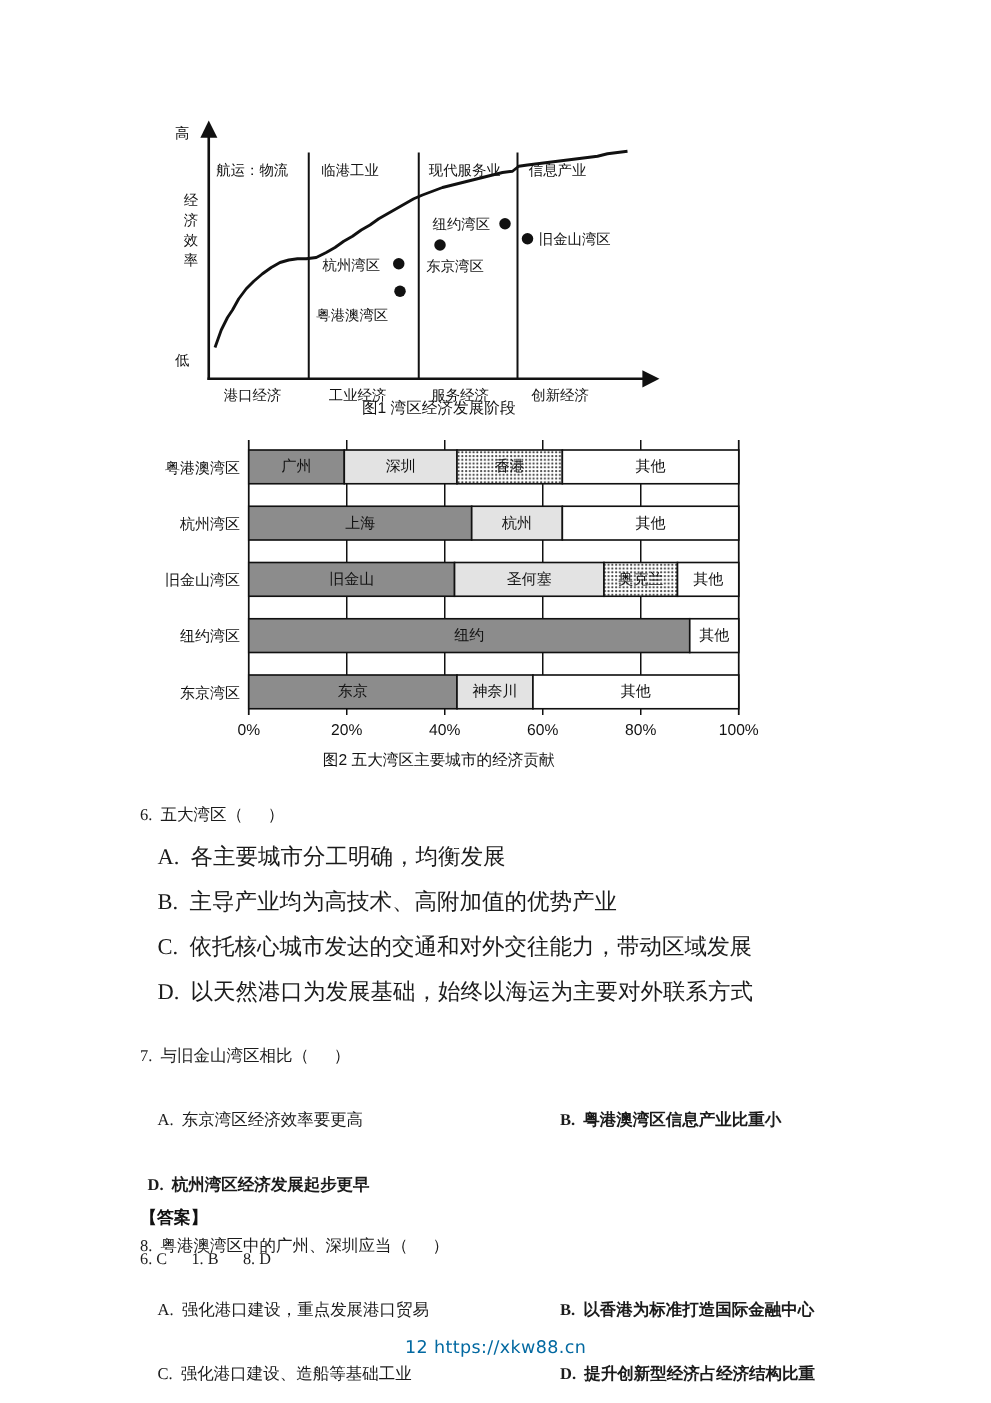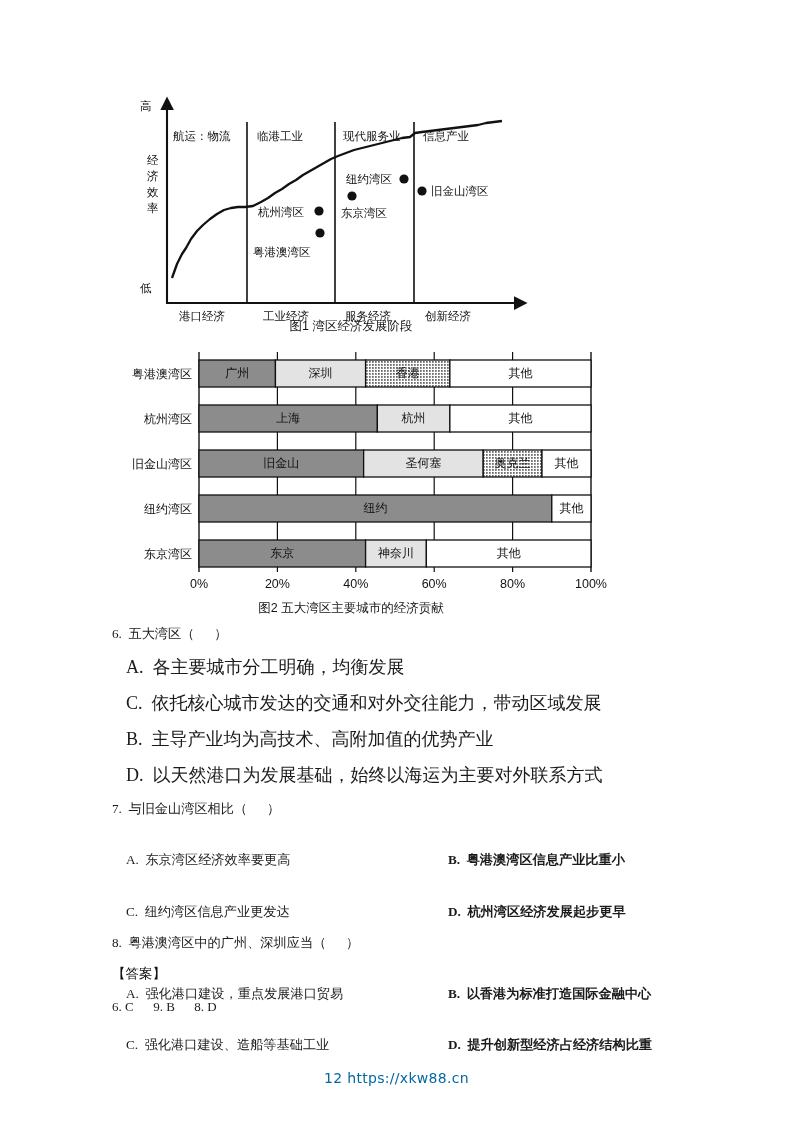--- a/index.html
+++ b/index.html
@@ -82,21 +82,21 @@
   #questions {
     position: absolute;
     left: 112px;
     top: 618px;
     width: 600px;
     font-size: 13.5px;
     line-height: 1.0;
     color: #1b1b1b;
   }
   .q-stem {
-    margin: 0 0 0 0;
+    margin: 18px 0 0 0;
     padding: 9px 0 9px 0;
     font-size: 13.2px;
     white-space: pre;
   }
   .q-opt-full {
     padding: 9px 0 9px 14px;
     font-size: 18px;
     white-space: pre;
   }
   .q-opt-row {
@@ -112,21 +112,21 @@
   .q-opt-row > .half.right { width: 270px; padding-left: 6px;  box-sizing: border-box; font-weight: bold; }
 
   #answer-block {
     position: absolute;
     left: 112px;
     top: 965px;
     width: 600px;
   }
   #answer-heading {
     font-size: 13.5px;
-    font-weight: normal;
+    font-weight: bold;
     color: #111;
     padding-bottom: 16px;
   }
   #answer-line {
     font-size: 13px;
     color: #1b1b1b;
     white-space: pre;
   }
 
   
@@ -267,41 +267,40 @@
         <text x="471" y="236" class="f2-tick">100%</text>
       </g>
   </svg>
 </div>
 
 <div id="fig2-caption">图2 五大湾区主要城市的经济贡献</div>
 
 <div id="questions">
     <div class="q-stem">6.  五大湾区（      ）</div>
     <div class="q-opt-full">A.  各主要城市分工明确，均衡发展</div>
+    <div class="q-opt-full">B.  主导产业均为高技术、高附加值的优势产业</div>
     <div class="q-opt-full">C.  依托核心城市发达的交通和对外交往能力，带动区域发展</div>
-    <div class="q-opt-full">B.  主导产业均为高技术、高附加值的优势产业</div>
     <div class="q-opt-full">D.  以天然港口为发展基础，始终以海运为主要对外联系方式</div>
     <div class="q-stem">7.  与旧金山湾区相比（      ）</div>
     <div class="q-opt-row">
       <div class="half left">A.  东京湾区经济效率要更高</div>
       <div class="half right">B.  粤港澳湾区信息产业比重小</div>
     </div>
     <div class="q-opt-row">
-      <div class="half left">C.  纽约湾区信息产业更发达</div>
       <div class="half right">D.  杭州湾区经济发展起步更早</div>
     </div>
     <div class="q-stem">8.  粤港澳湾区中的广州、深圳应当（      ）</div>
     <div class="q-opt-row">
       <div class="half left">A.  强化港口建设，重点发展港口贸易</div>
       <div class="half right">B.  以香港为标准打造国际金融中心</div>
     </div>
     <div class="q-opt-row">
       <div class="half left">C.  强化港口建设、造船等基础工业</div>
       <div class="half right">D.  提升创新型经济占经济结构比重</div>
     </div>
   </div>
 
 <div id="answer-block">
   <div id="answer-heading">【答案】</div>
-  <div id="answer-line">6. C      9. B      8. D</div>
+  <div id="answer-line">6. C      1. B      8. D</div>
 </div>
 
 <div id="footer">12 https://xkw88.cn</div>
 
 </body></html>

